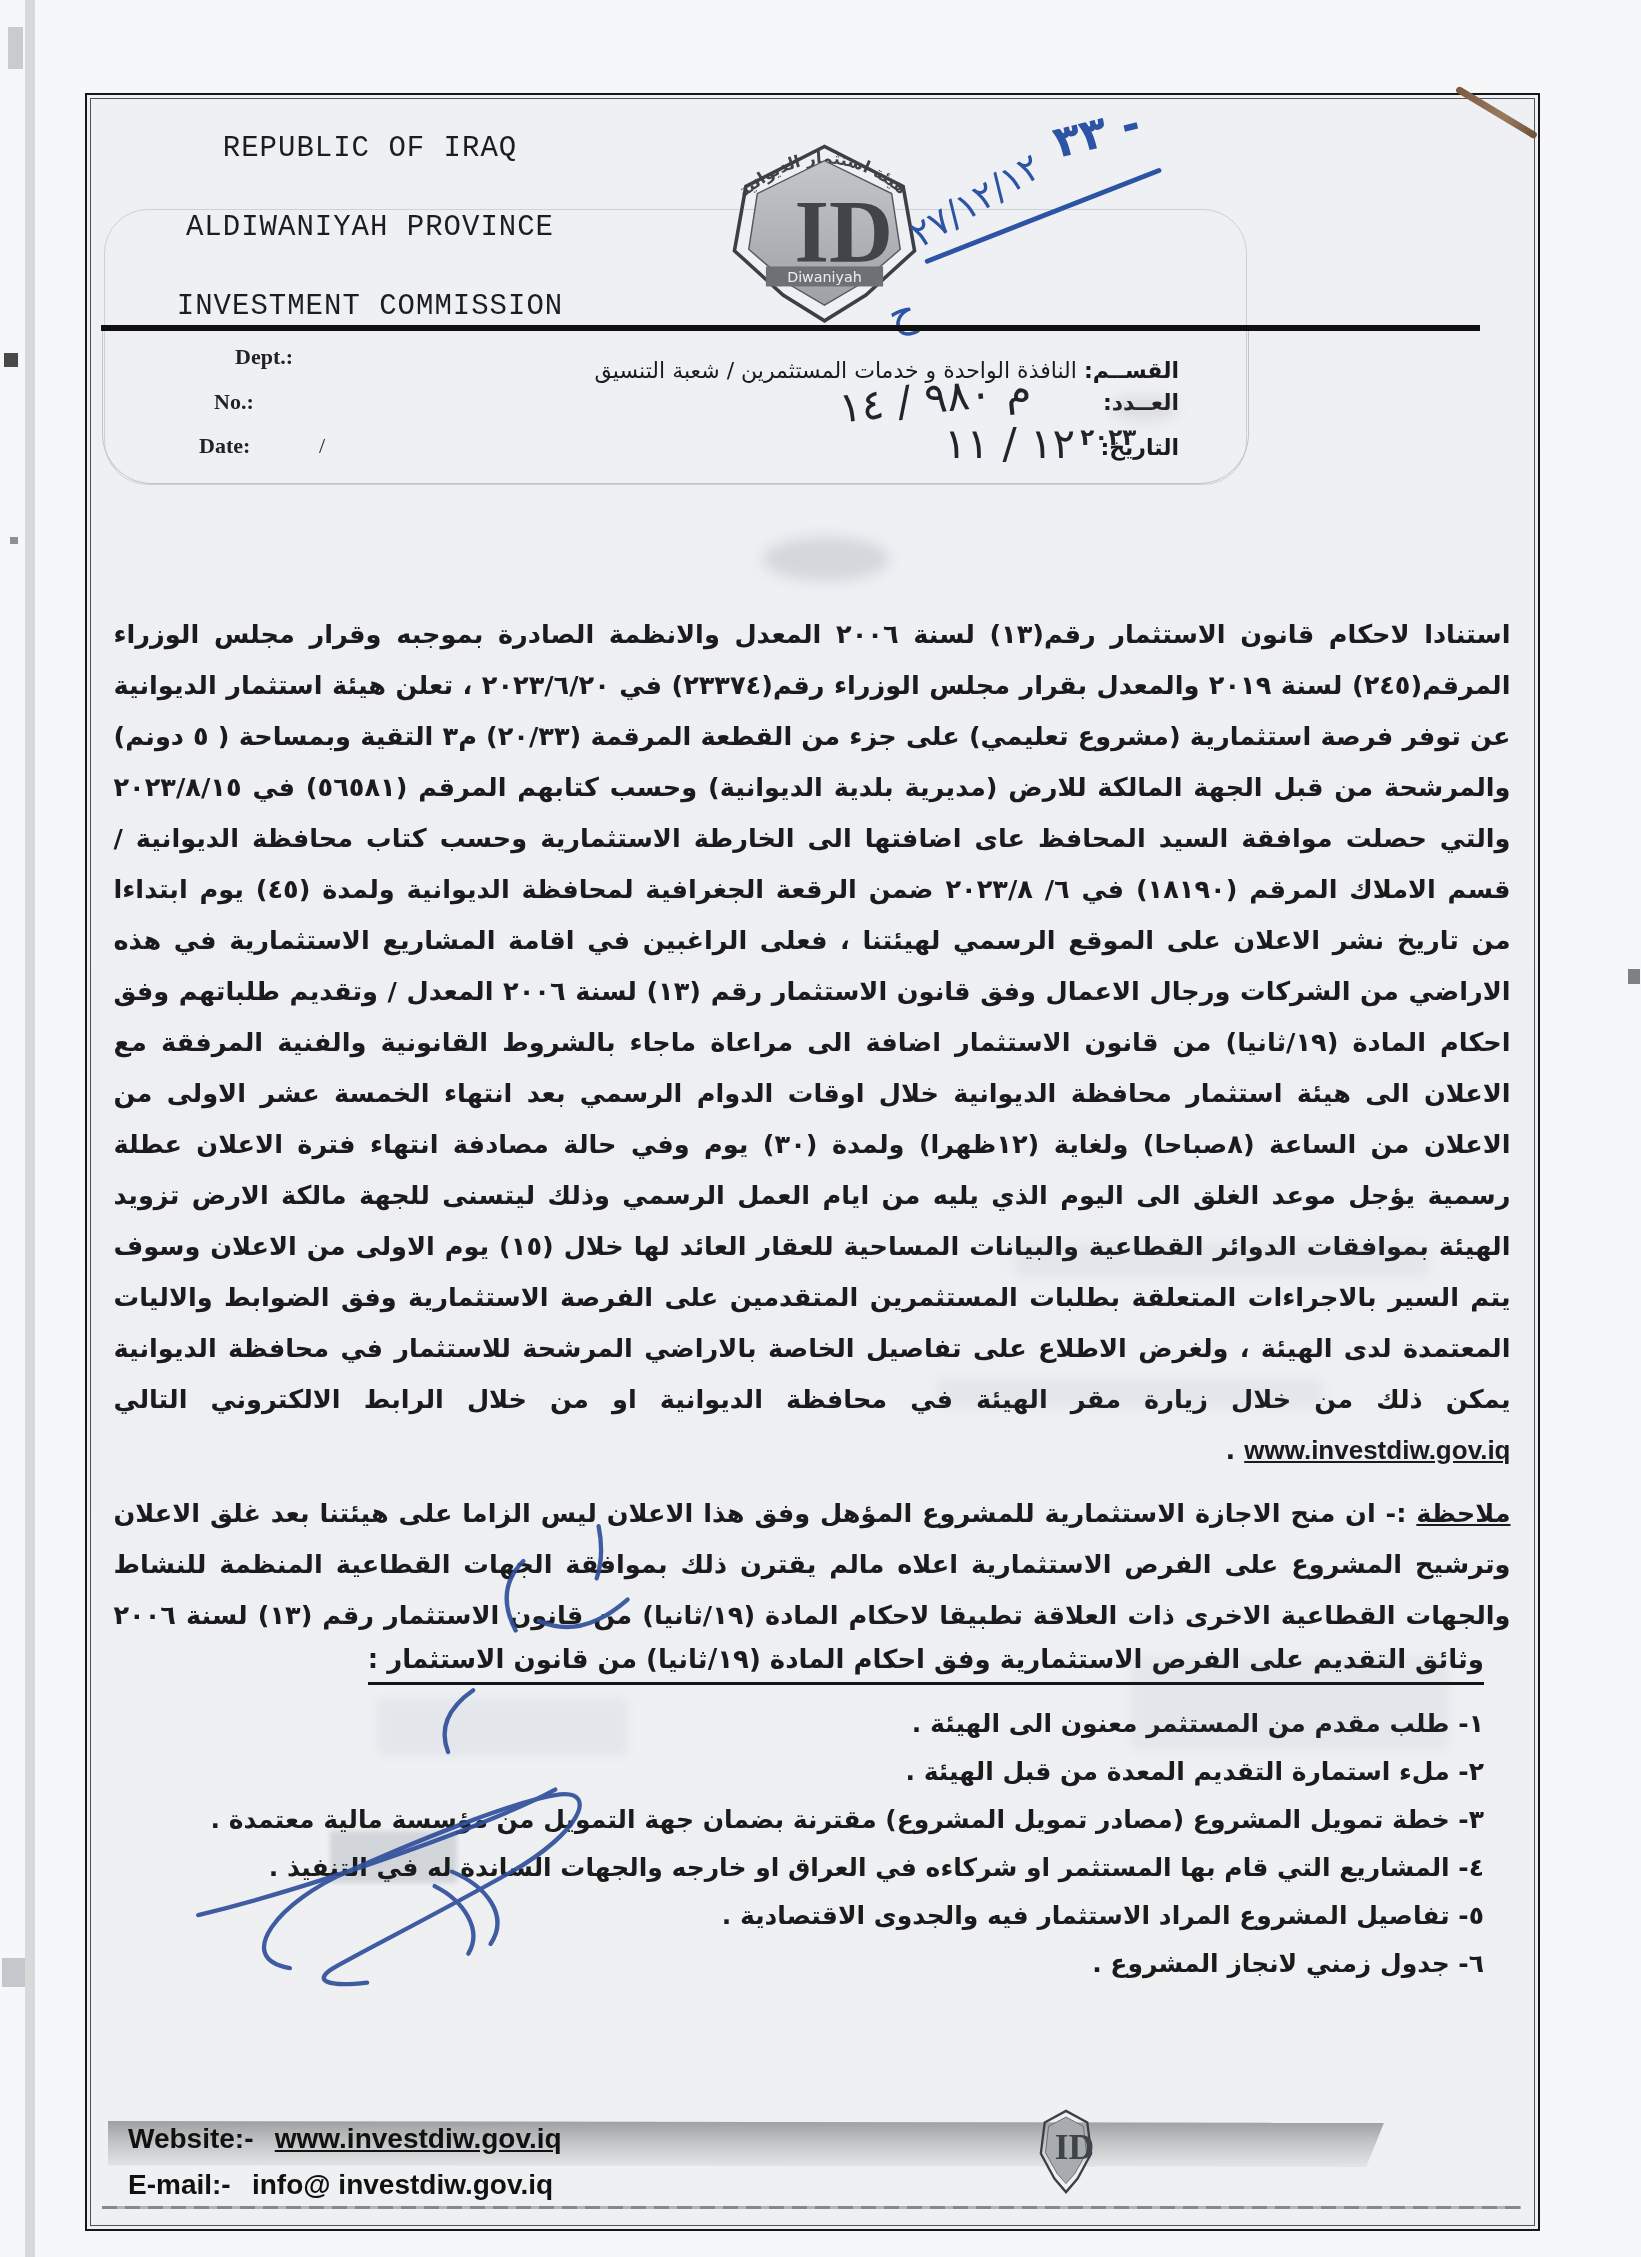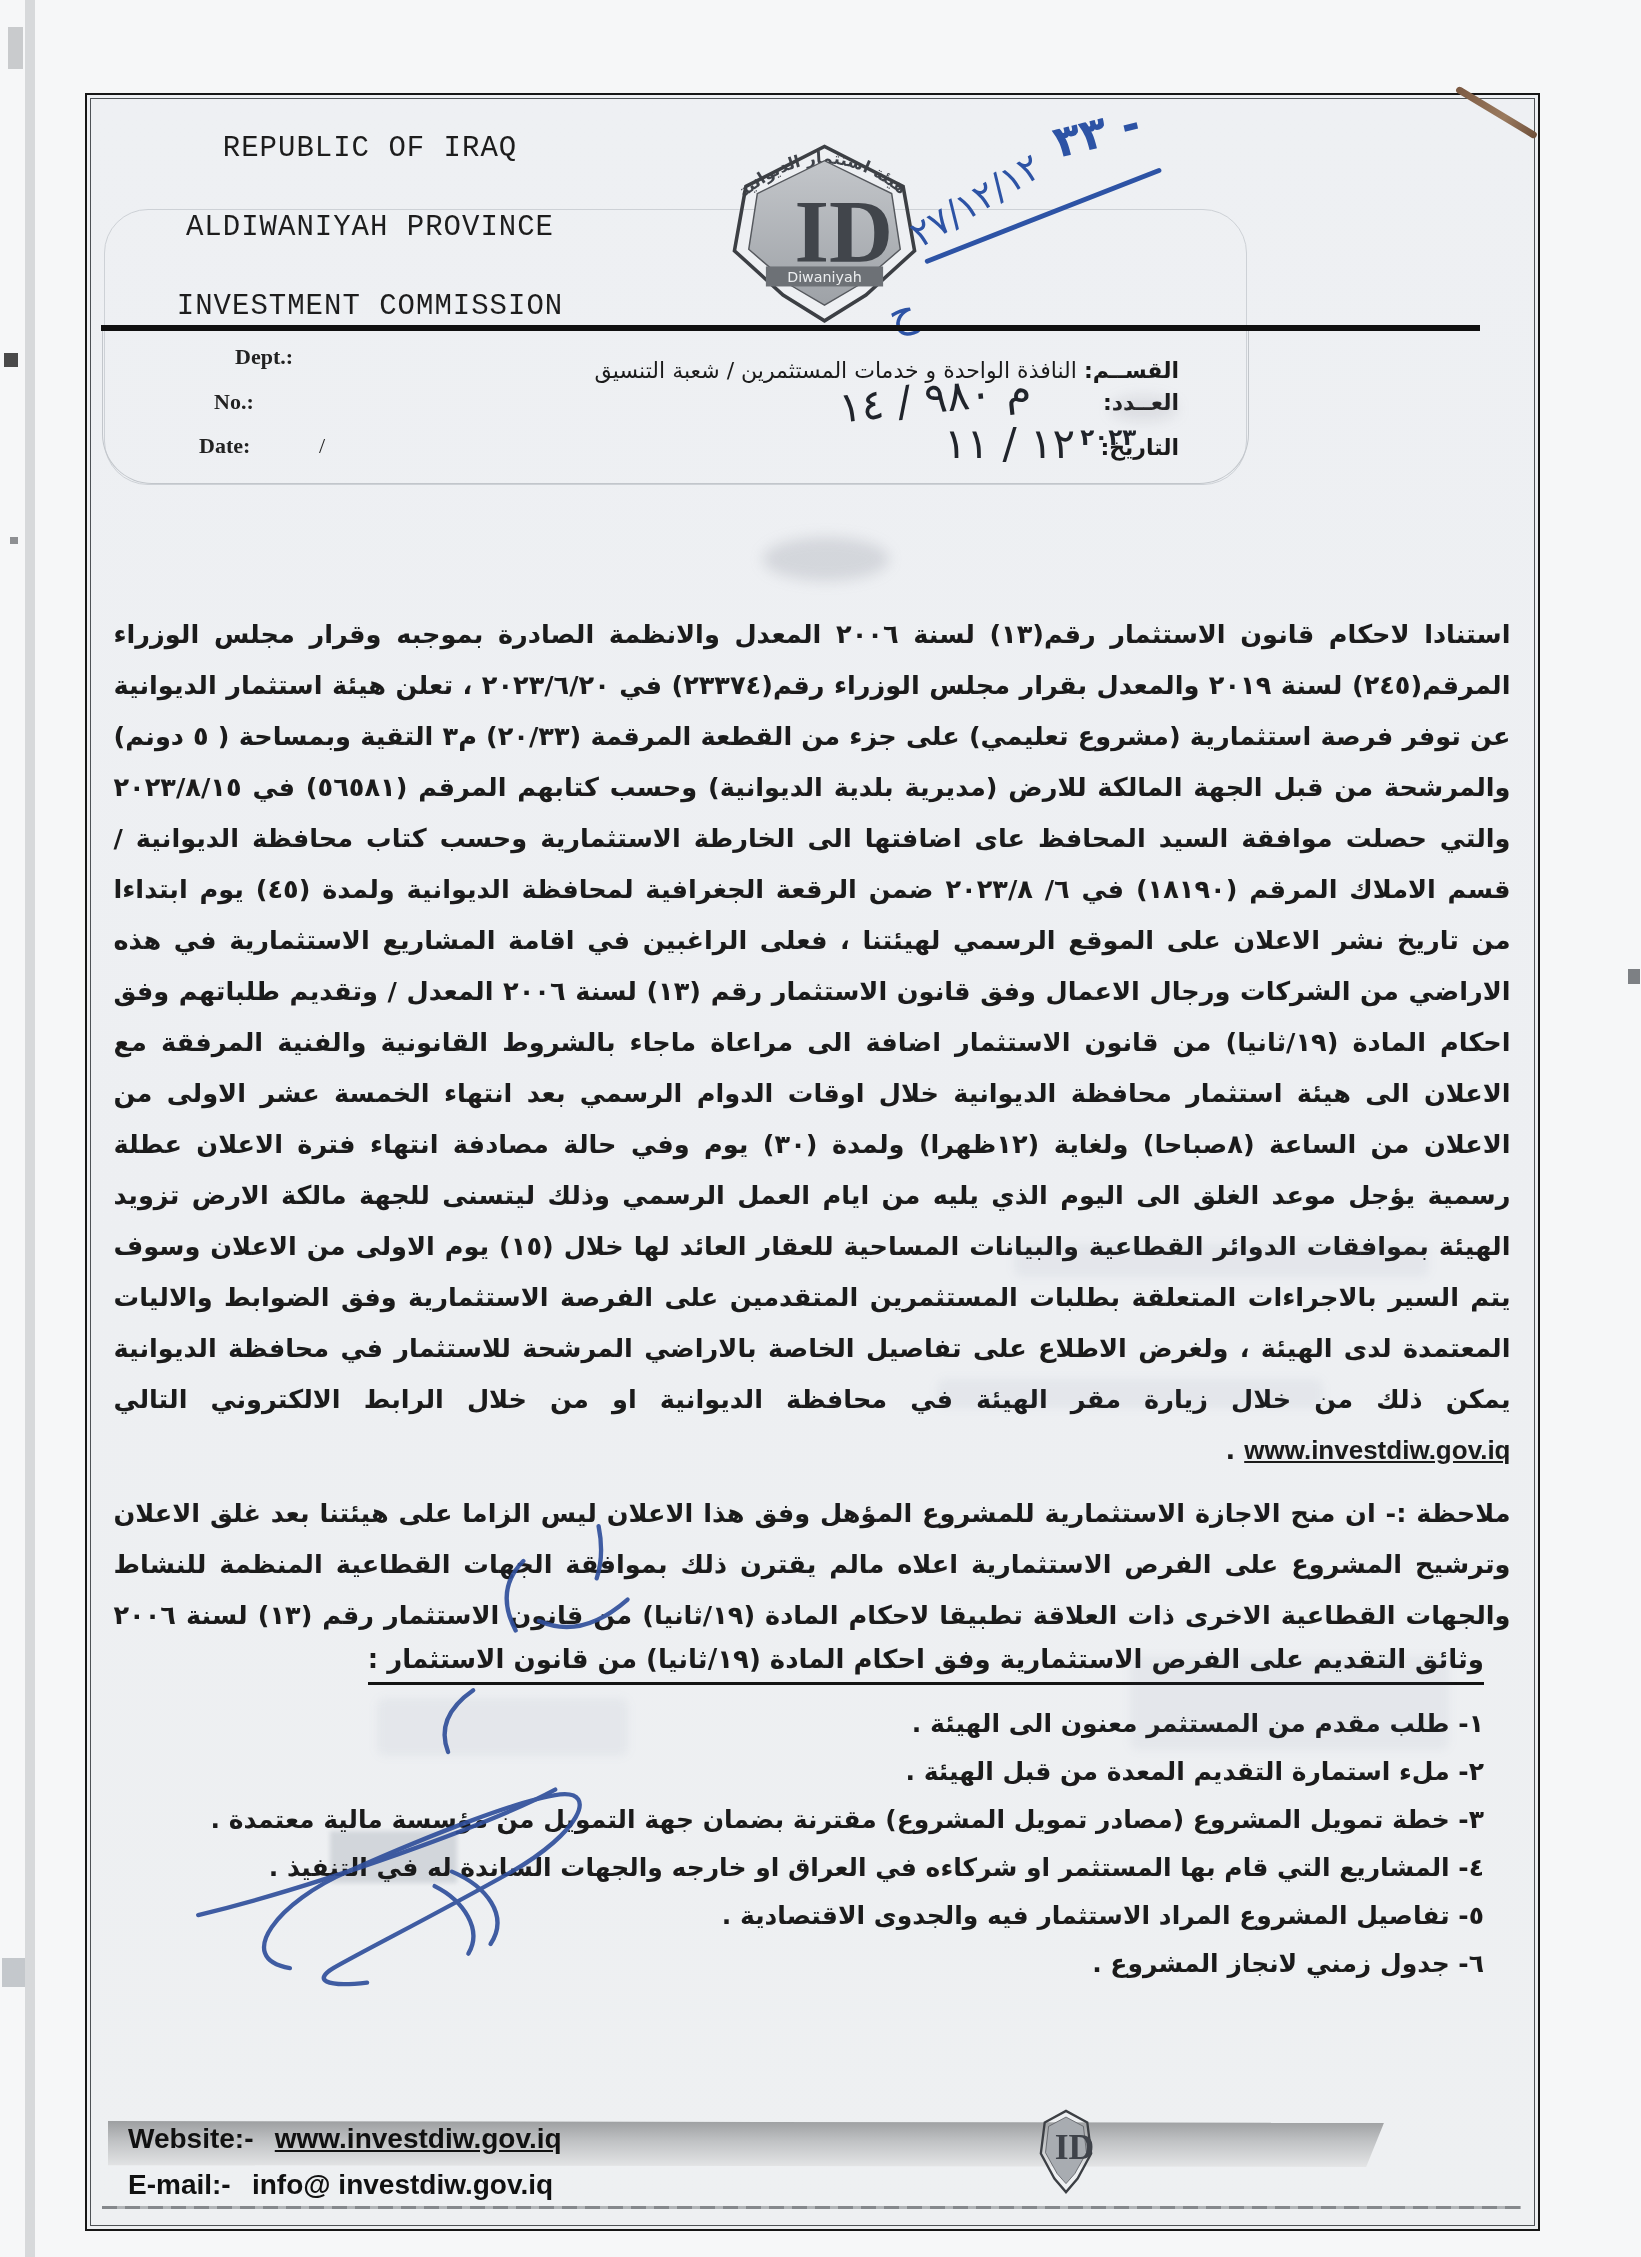--- a/index.html
+++ b/index.html
@@ -58,21 +58,21 @@
          font-size:30px;font-weight:800;}
   .smudge{position:absolute;border-radius:50%;background:rgba(110,116,128,.20);filter:blur(6.8px);}
   .s1{left:676px;top:442px;width:126px;height:44px;}
   .s2{left:1023px;top:301px;width:68px;height:25px;background:rgba(110,116,128,.14);}
   
   .body-text{position:absolute;left:14.5px;top:502px;width:1421px;height:1049px;overflow:hidden;
              direction:rtl;text-align:justify;font-size:25.6px;font-weight:700;line-height:51px;}
   .body-text p{margin:12px;}
   .inline-link{text-decoration:underline;font-weight:800;
                font-family:"Liberation Sans",sans-serif;font-size:26px;}
-  .note-label{}
+  .note-label{text-decoration:underline;}
   
   .docs-heading{position:absolute;right:54px;top:1549px;direction:rtl;white-space:nowrap;
                 font-size:26px;font-weight:800;border-bottom:3.9px solid #141414;padding-bottom:7.7px;}
   .docs-list{position:absolute;right:54px;top:1605px;direction:rtl;font-size:25px;font-weight:700;}
   .doc-item{white-space:nowrap;height:48px;line-height:48px;}
   .closing{position:absolute;left:483px;top:1896px;width:618px;direction:rtl;text-align:center;
            font-size:25px;font-weight:700;}
   .patch{position:absolute;left:243px;top:1736px;width:127px;height:52px;background:#c9ced4;
          filter:blur(1.9px);opacity:.75;}
   .signature-svg{position:absolute;left:0px;top:1410px;pointer-events:none;}

